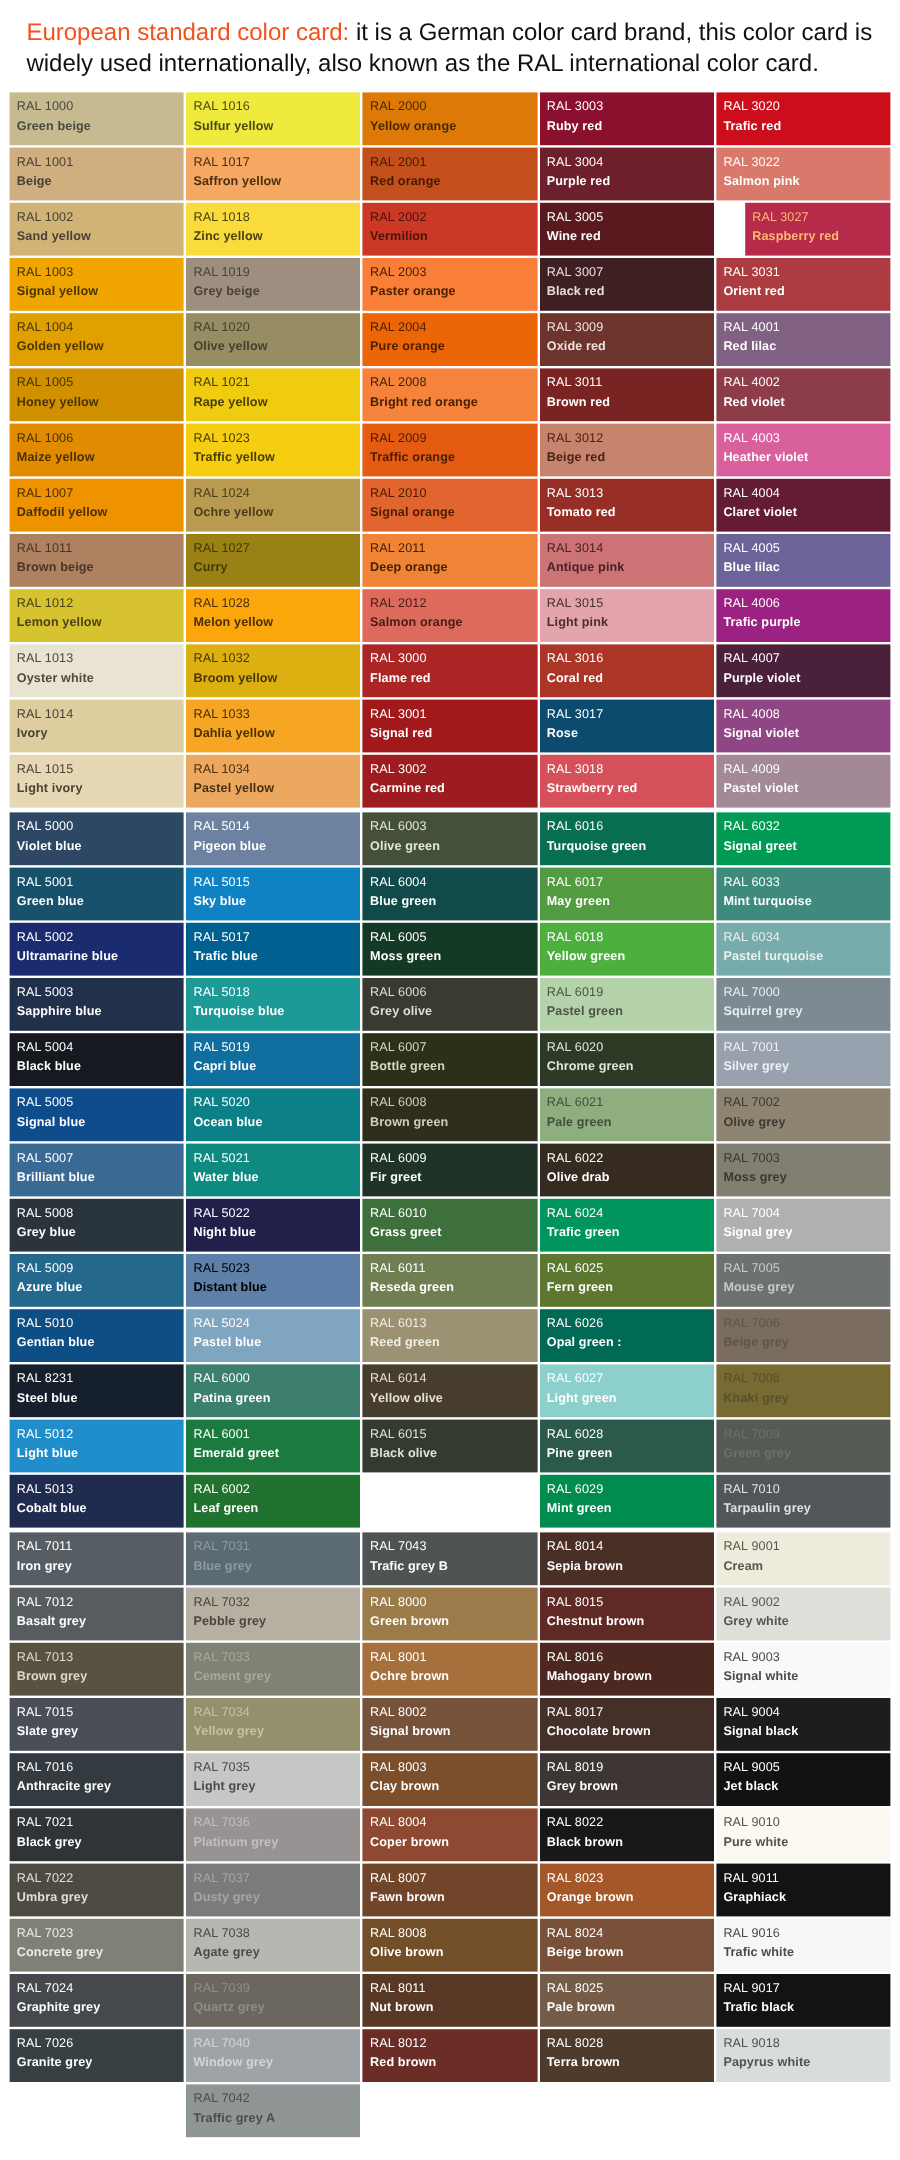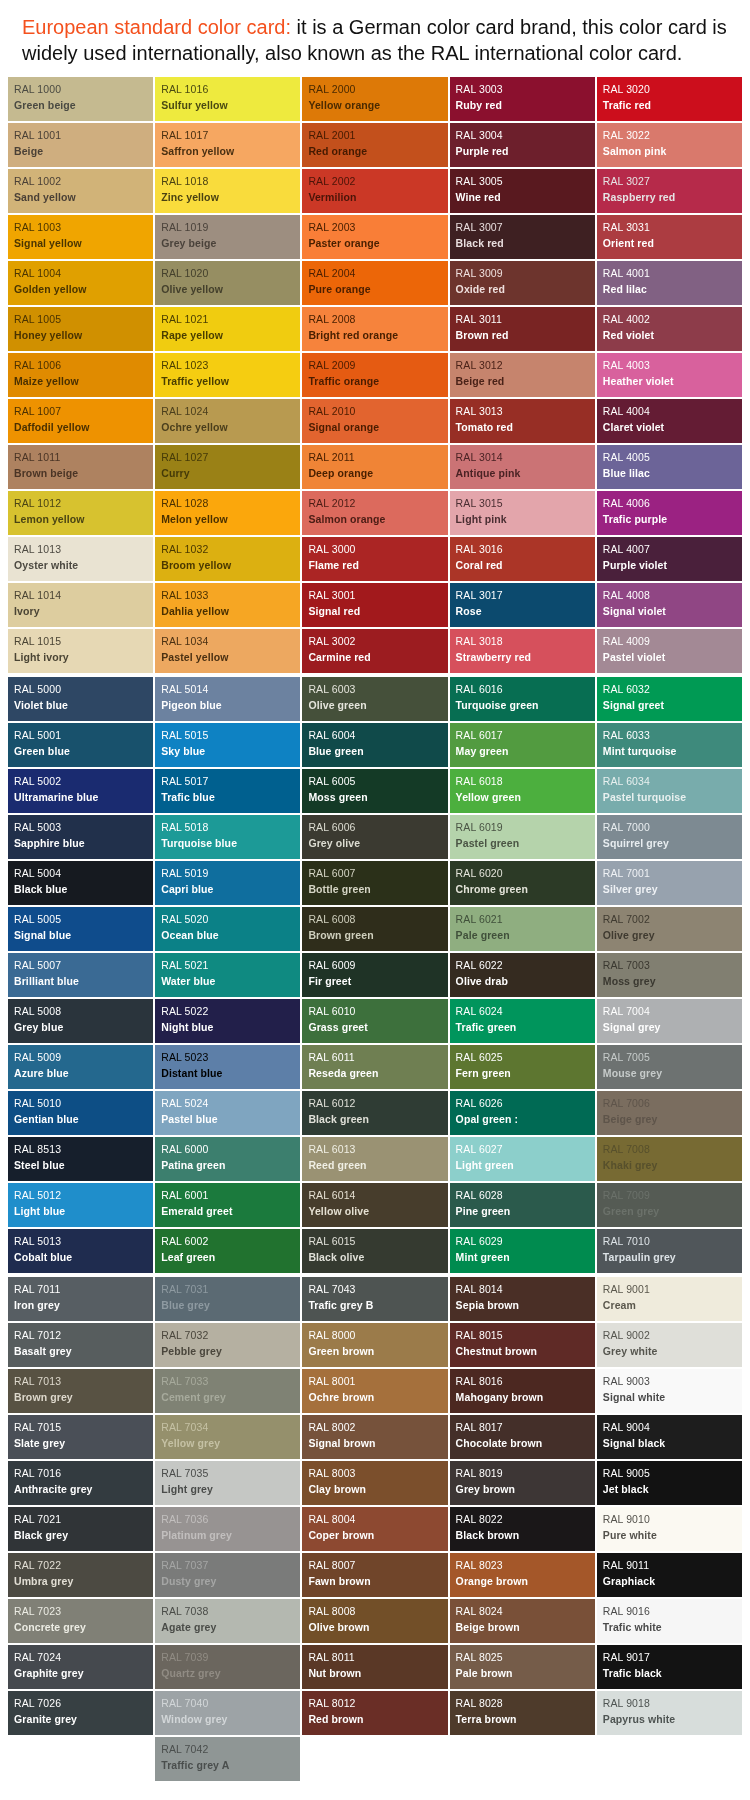--- a/index.html
+++ b/index.html
@@ -291,21 +291,21 @@
         </div>
         <div class="col">
           <div class="swatch" style="background: rgb(204, 14, 28); color: rgb(255, 255, 255);">
             <span class="code">RAL 3020</span>
             <span class="nm">Trafic red</span>
           </div>
           <div class="swatch" style="background: rgb(217, 121, 108); color: rgb(255, 255, 255);">
             <span class="code">RAL 3022</span>
             <span class="nm">Salmon pink</span>
           </div>
-          <div class="swatch" style="background: rgb(182, 42, 74); color: #e5e5e5;">
+          <div class="swatch" style="background: rgb(182, 42, 74); color: #fdba74; margin-left: 24px;">
             <span class="code">RAL 3027</span>
             <span class="nm">Raspberry red</span>
           </div>
           <div class="swatch" style="background: rgb(172, 60, 65); color: rgb(255, 255, 255);">
             <span class="code">RAL 3031</span>
             <span class="nm">Orient red</span>
           </div>
           <div class="swatch" style="background: rgb(129, 97, 131); color: rgb(255, 255, 255);">
             <span class="code">RAL 4001</span>
             <span class="nm">Red lilac</span>
@@ -380,21 +380,21 @@
           </div>
           <div class="swatch" style="background: rgb(36, 104, 142); color: rgb(255, 255, 255);">
             <span class="code">RAL 5009</span>
             <span class="nm">Azure blue</span>
           </div>
           <div class="swatch" style="background: rgb(13, 78, 133); color: rgb(255, 255, 255);">
             <span class="code">RAL 5010</span>
             <span class="nm">Gentian blue</span>
           </div>
           <div class="swatch" style="background: rgb(22, 31, 44); color: rgb(255, 255, 255);">
-            <span class="code">RAL 8513</span>
+            <span class="code">RAL 8231</span>
             <span class="nm">Steel blue</span>
           </div>
           <div class="swatch" style="background: rgb(31, 142, 203); color: rgb(255, 255, 255);">
             <span class="code">RAL 5012</span>
             <span class="nm">Light blue</span>
           </div>
           <div class="swatch" style="background: rgb(31, 44, 79); color: rgb(255, 255, 255);">
             <span class="code">RAL 5013</span>
             <span class="nm">Cobalt blue</span>
           </div>
@@ -482,24 +482,20 @@
             <span class="code">RAL 6009</span>
             <span class="nm">Fir greet</span>
           </div>
           <div class="swatch" style="background: rgb(61, 112, 60); color: rgb(255, 255, 255);">
             <span class="code">RAL 6010</span>
             <span class="nm">Grass greet</span>
           </div>
           <div class="swatch" style="background: rgb(111, 127, 82); color: rgb(255, 255, 255);">
             <span class="code">RAL 6011</span>
             <span class="nm">Reseda green</span>
-          </div>
-          <div class="swatch" style="background: rgb(47, 60, 52); color: rgb(224, 224, 216);">
-            <span class="code">RAL 6012</span>
-            <span class="nm">Black green</span>
           </div>
           <div class="swatch" style="background: rgb(154, 146, 115); color: rgb(240, 239, 228);">
             <span class="code">RAL 6013</span>
             <span class="nm">Reed green</span>
           </div>
           <div class="swatch" style="background: rgb(71, 61, 44); color: rgb(229, 224, 210);">
             <span class="code">RAL 6014</span>
             <span class="nm">Yellow olive</span>
           </div>
           <div class="swatch" style="background: rgb(53, 58, 48); color: rgb(224, 224, 216);">

